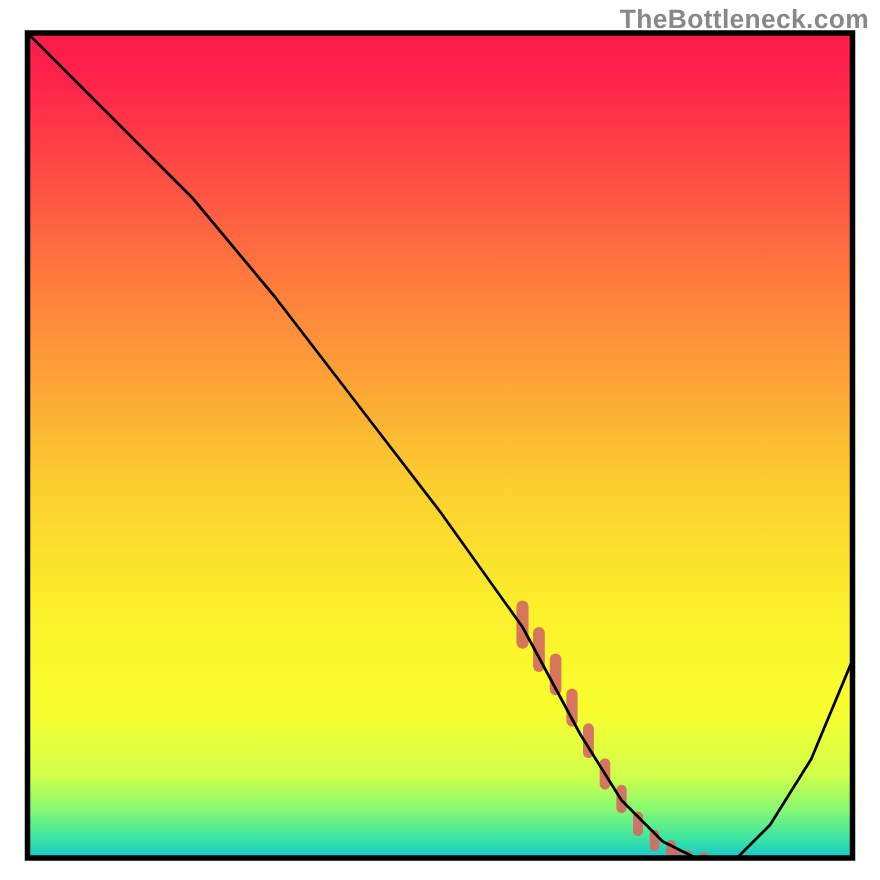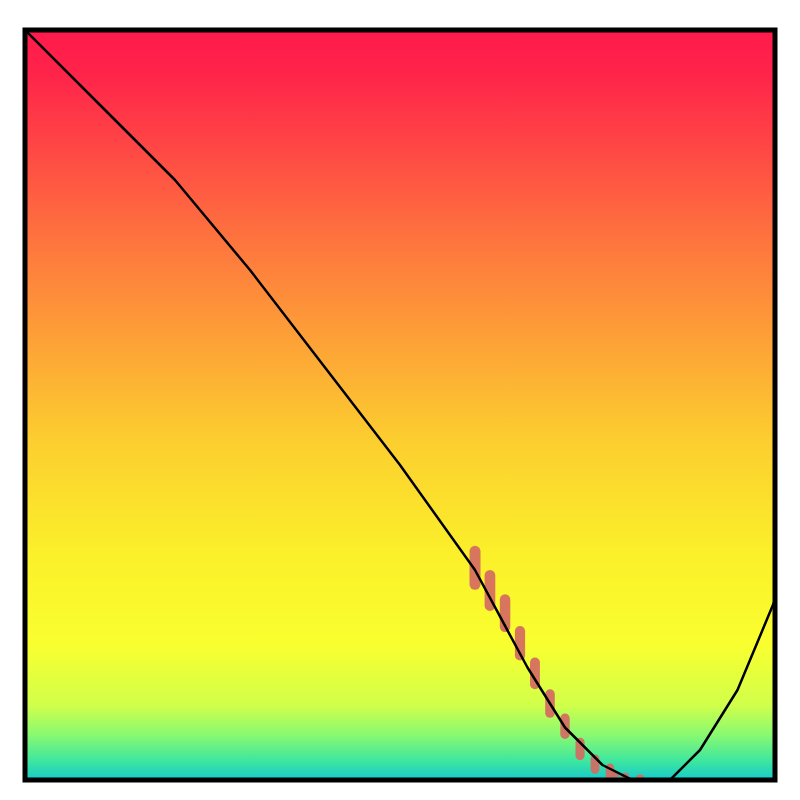--- a/index.html
+++ b/index.html
@@ -28,20 +28,21 @@
   svg {
     position: absolute;
     left: 0;
     top: 0;
   }
 </style>
 </head>
 <body>
 <div class="wrap">
 
+<div class="watermark">TheBottleneck.com</div>
 
 <svg id="chart-svg" width="800" height="800" viewBox="0 0 800 800">
   <defs>
     <linearGradient id="bg-grad" x1="0" y1="0" x2="0" y2="1">
           <stop offset="0.00%" stop-color="#ff1a4b"></stop>
           <stop offset="6.00%" stop-color="#ff244a"></stop>
           <stop offset="30.00%" stop-color="#fe7b3d"></stop>
           <stop offset="55.00%" stop-color="#fccf2f"></stop>
           <stop offset="70.00%" stop-color="#fbf02a"></stop>
           <stop offset="82.00%" stop-color="#f9ff2f"></stop>

